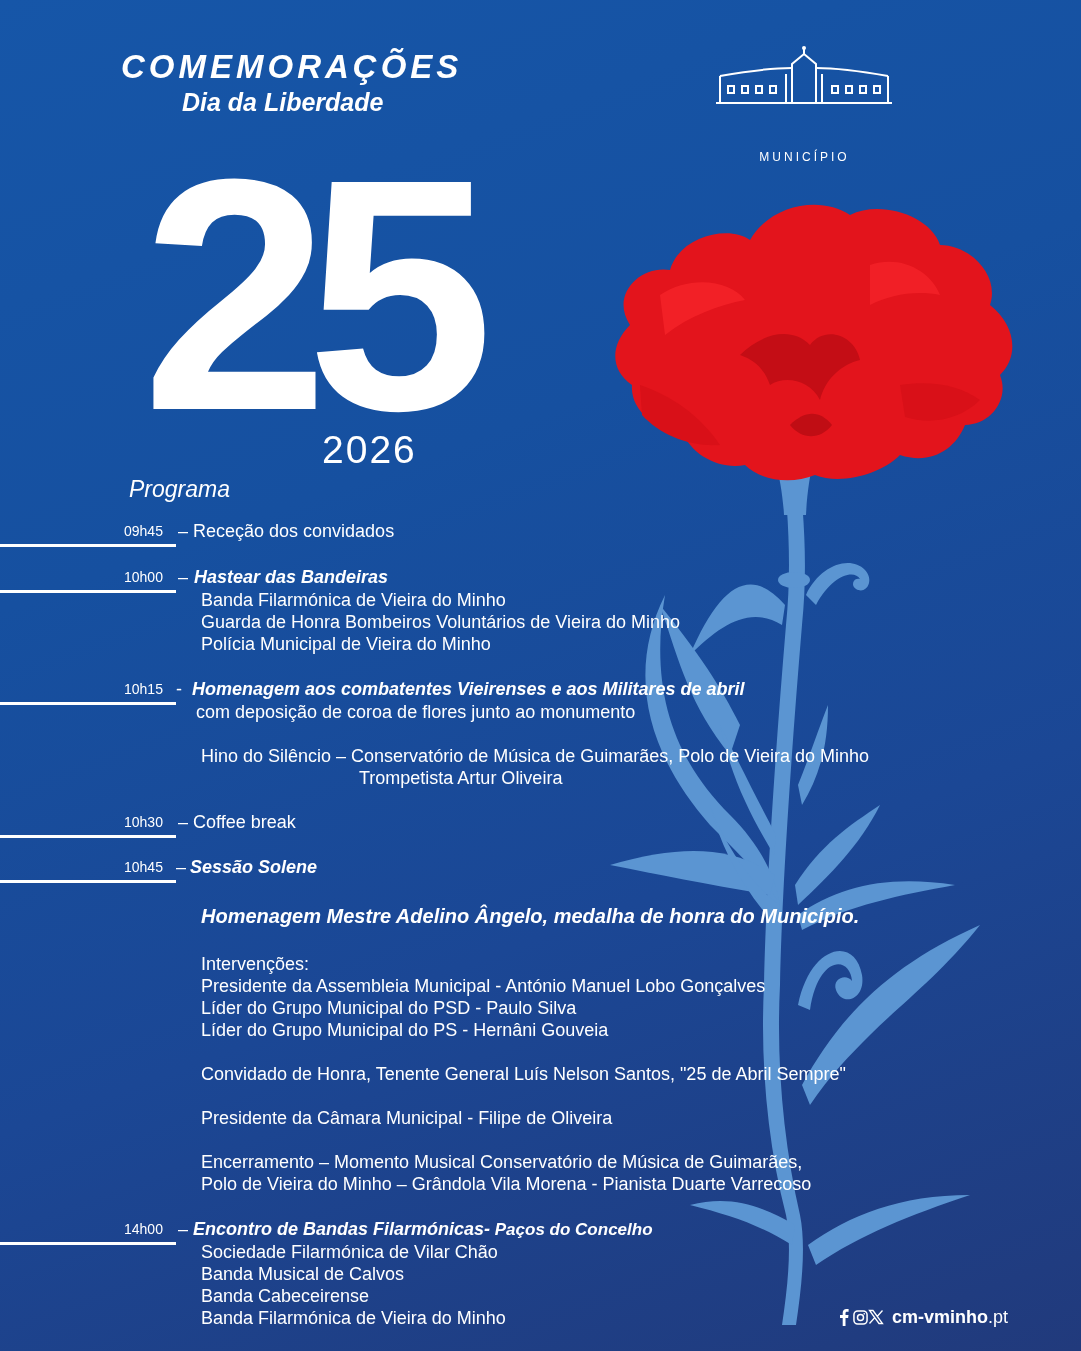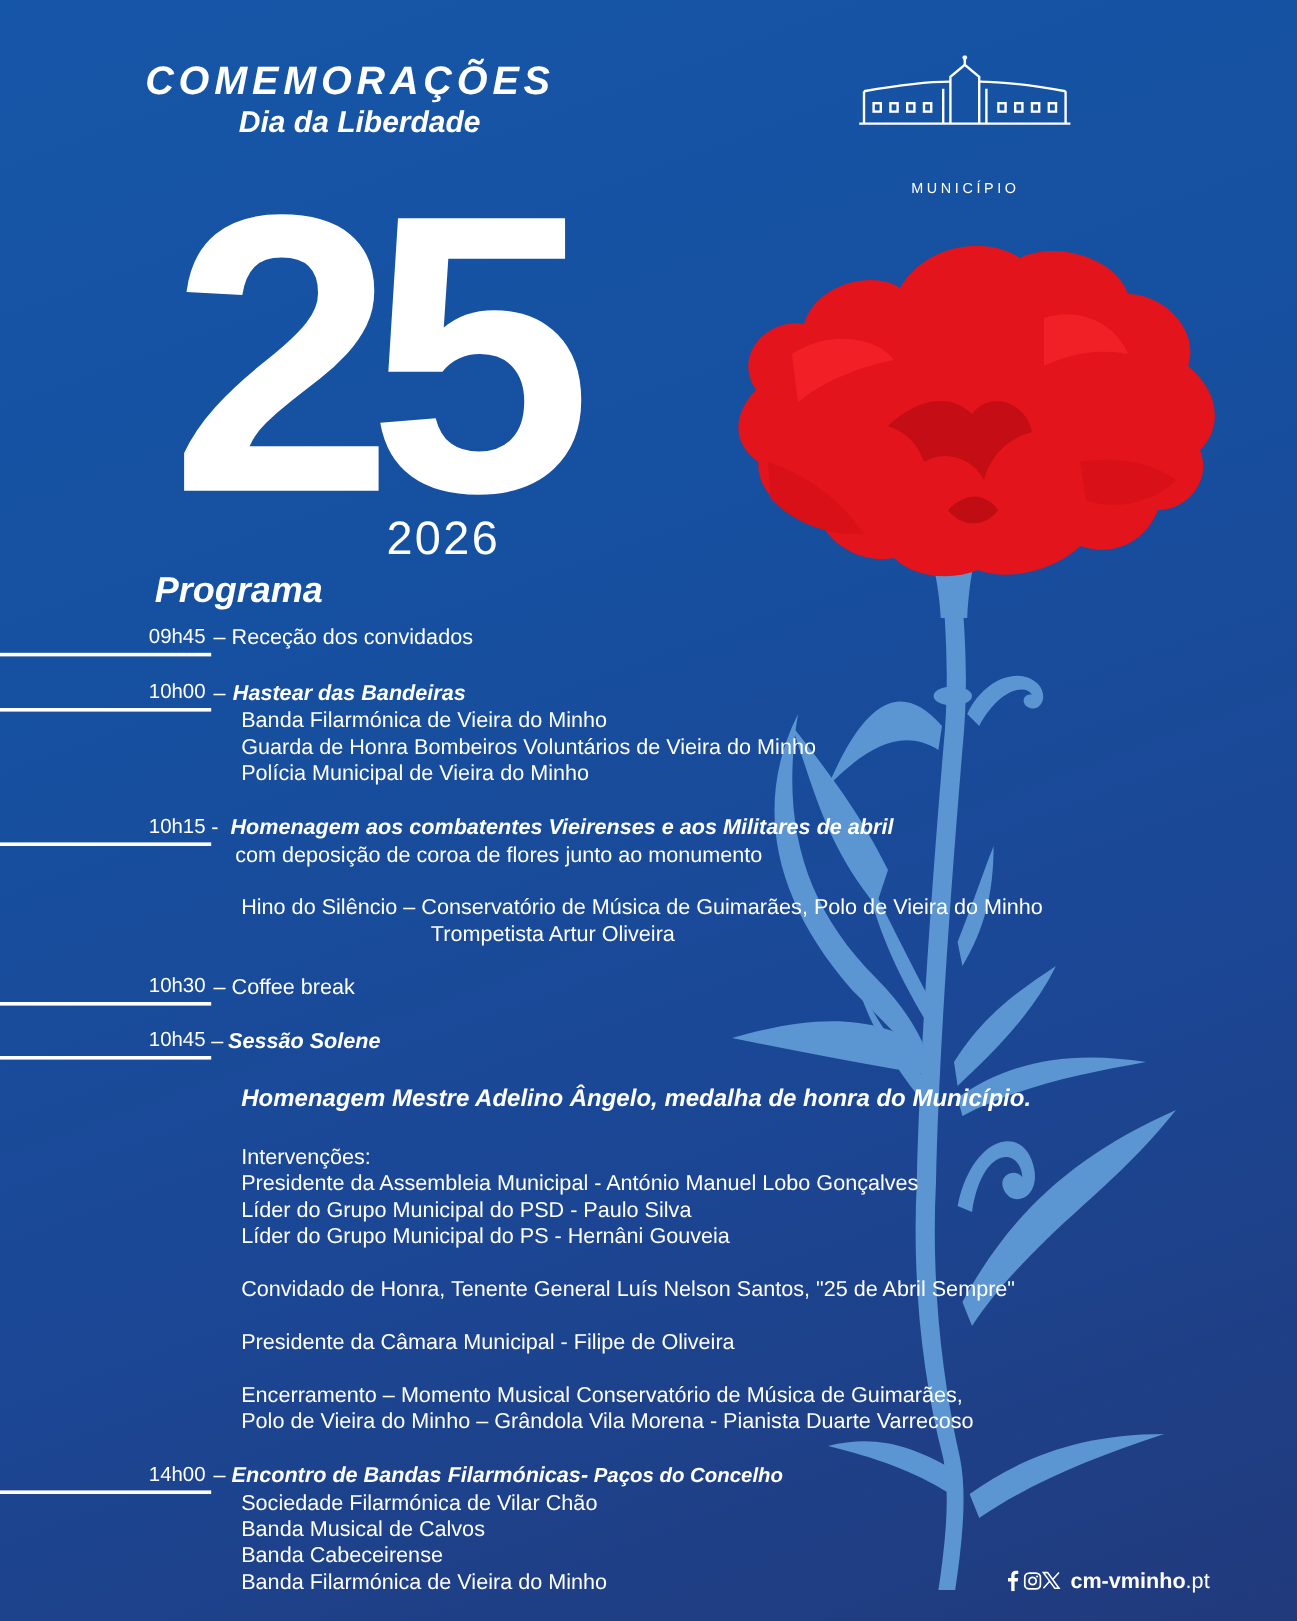--- a/index.html
+++ b/index.html
@@ -11,21 +11,21 @@
     position: relative;
   }
   .poster { position: absolute; inset: 0; }
 
   
   .header-title {
     position: absolute; left: 121px; top: 48px;
     font-size: 33px; font-weight: bold; letter-spacing: 4px; font-style: italic;
   }
   .header-subtitle {
-    position: absolute; left: 199px; top: 88px;
+    position: absolute; left: 182px; top: 88px;
     font-size: 25px; font-weight: bold; font-style: italic;
   }
 
   
   .logo { position: absolute; left: 662px; top: 46px; width: 285px; height: 125px; }
   .logo svg.building { position: absolute; left: 52px; top: 0; }
   .logo-name {
     position: absolute; left: 0; top: 62px; width: 285px; text-align: center;
     font-size: 35px; font-weight: bold; letter-spacing: 0px; white-space: nowrap;
   }
@@ -49,28 +49,28 @@
     position: absolute; left: 322px; top: 428px;
     font-size: 39px; letter-spacing: 2px;
   }
 
   
   .flower { position: absolute; left: 570px; top: 185px; width: 480px; height: 1160px; }
 
   
   .prog-title {
     position: absolute; left: 129px; top: 476px;
-    font-size: 30px; font-weight: bold; font-style: italic;
+    font-size: 23px; font-weight: normal; font-style: italic;
   }
   .schedule { position: absolute; left: 0; top: 0; width: 1081px; }
   .item { position: absolute; left: 0; width: 1000px; font-size: 18px; line-height: 22px; }
   .item .time-line {
     position: absolute; left: 0; height: 3px; background: #ffffff; top: 24px;
   }
-  .item .time { position: absolute; left: 124px; top: 0; font-size: 17px; }
+  .item .time { position: absolute; left: 124px; top: 0; font-size: 14px; }
   .item .dash { position: absolute; top: 0; }
   .item .heading { position: absolute; top: 0; font-weight: bold; font-style: italic; white-space: nowrap; }
   .item .heading .small { font-size: 17px; }
   .item .plain { position: absolute; top: 0; white-space: nowrap; }
   .sub { position: absolute; left: 201px; white-space: nowrap; font-size: 18px; line-height: 22px; }
   .sub.bold-it { font-weight: bold; font-style: italic; font-size: 20px; }
 
   
   .footer { position: absolute; left: 836px; top: 1305px; height: 24px; display: flex; align-items: center; gap: 0; }
   .footer .icon { width: 16px; height: 18px; display: inline-flex; align-items: center; justify-content: center; }

